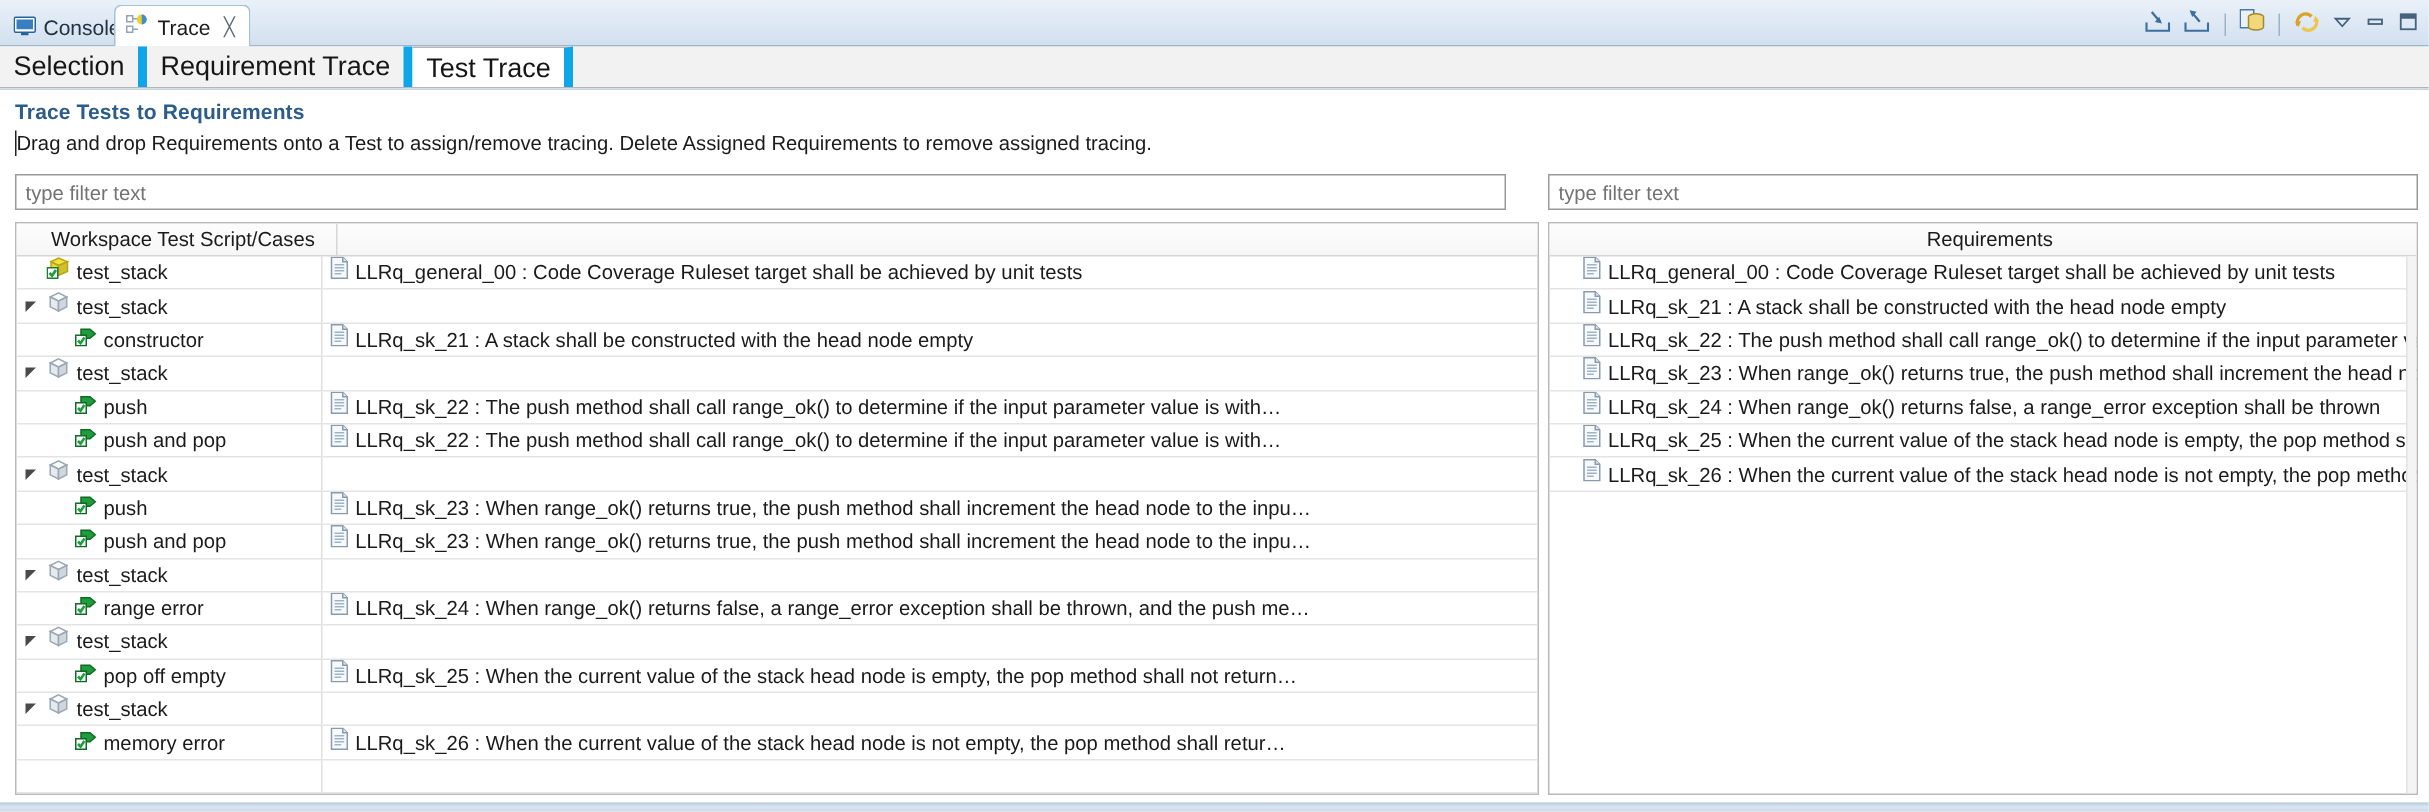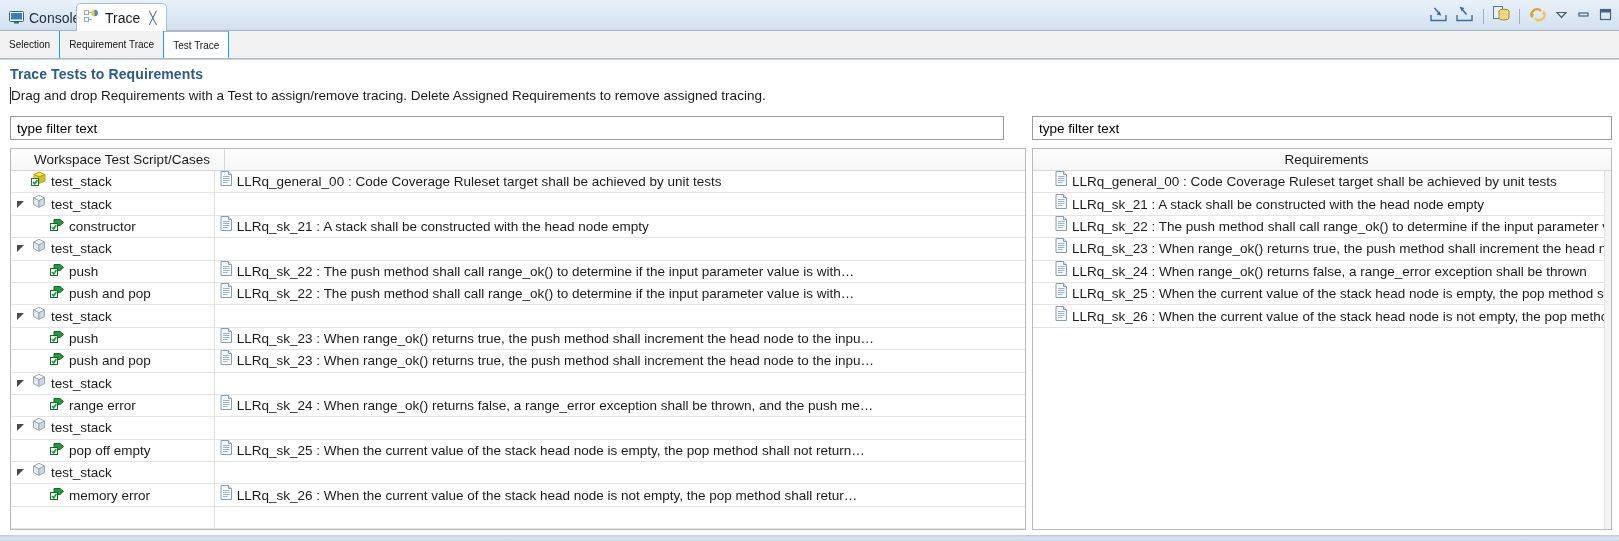--- a/index.html
+++ b/index.html
@@ -48,22 +48,22 @@
 
   
   .formtabs{
     position:absolute;left:0;top:31px;width:1619px;height:28px;
     background:#f2f2f2;border-bottom:1px solid #b6b6b6;
     box-sizing:border-box;display:flex;align-items:flex-end;
   }
   .ftab{
     height:27px;box-sizing:border-box;
     display:flex;align-items:center;padding:0 9px;
-    font-size:10px;color:#161616;white-space:nowrap;
-    border-right:1px solid #0ea5e9;
+    font-size:18px;color:#161616;white-space:nowrap;
+    border-right:6px solid #0ea5e9;
     background:#f2f2f2;
   }
   .ftab.sel{background:#ffffff;border-top:1px solid #b6b6b6;}
   .ftab.first{border-left:none;}
 
   
   .panel{
     position:absolute;left:0;top:59px;width:1619px;height:476px;
     background:#ffffff;box-sizing:border-box;
     border-top:1px solid #c3d3e2;
@@ -77,21 +77,21 @@
     font-size:13.5px;color:#1b1b1b;
   }
   .caret{
     position:absolute;left:10px;top:27px;width:1px;height:17px;background:#222;
   }
 
   
   .filter{
     position:absolute;height:24px;box-sizing:border-box;
     background:#ffffff;border:1px solid #9a9a9a;
-    font-family:"Liberation Sans", sans-serif;font-size:13.5px;color:#000000;
+    font-family:"Liberation Sans", sans-serif;font-size:13.5px;color:#737373;
     padding:0 6px;outline:none;
   }
   #filter-left{left:10px;top:56px;width:994px;}
   #filter-right{left:1032px;top:56px;width:580px;}
 
   
   .tbl{
     position:absolute;box-sizing:border-box;
     background:#ffffff;border:1px solid #b9b9b9;overflow:hidden;text-align:center;
   }
@@ -236,21 +236,21 @@
     </div>
     <div class="ftab sel">
       <span>Test Trace</span>
     </div>
   </div>
 
   <div class="panel">
 
     <div class="ptitle">Trace Tests to Requirements</div>
     <div class="caret"></div>
-    <div class="pdesc">Drag and drop Requirements with a Test to assign/remove tracing. Delete Assigned Requirements to remove assigned tracing.</div>
+    <div class="pdesc">Drag and drop Requirements onto a Test to assign/remove tracing. Delete Assigned Requirements to remove assigned tracing.</div>
 
     <input class="filter" id="filter-left" type="text" value="type filter text" style="">
     <input class="filter" id="filter-right" type="text" value="type filter text" style="">
 
     <div class="tbl" id="tbl-left">
       <div class="thead">
         <div class="th" style="width:214px;">Workspace Test Script/Cases</div>
       </div>
       <div id="left-rows">
           <div class="row">

